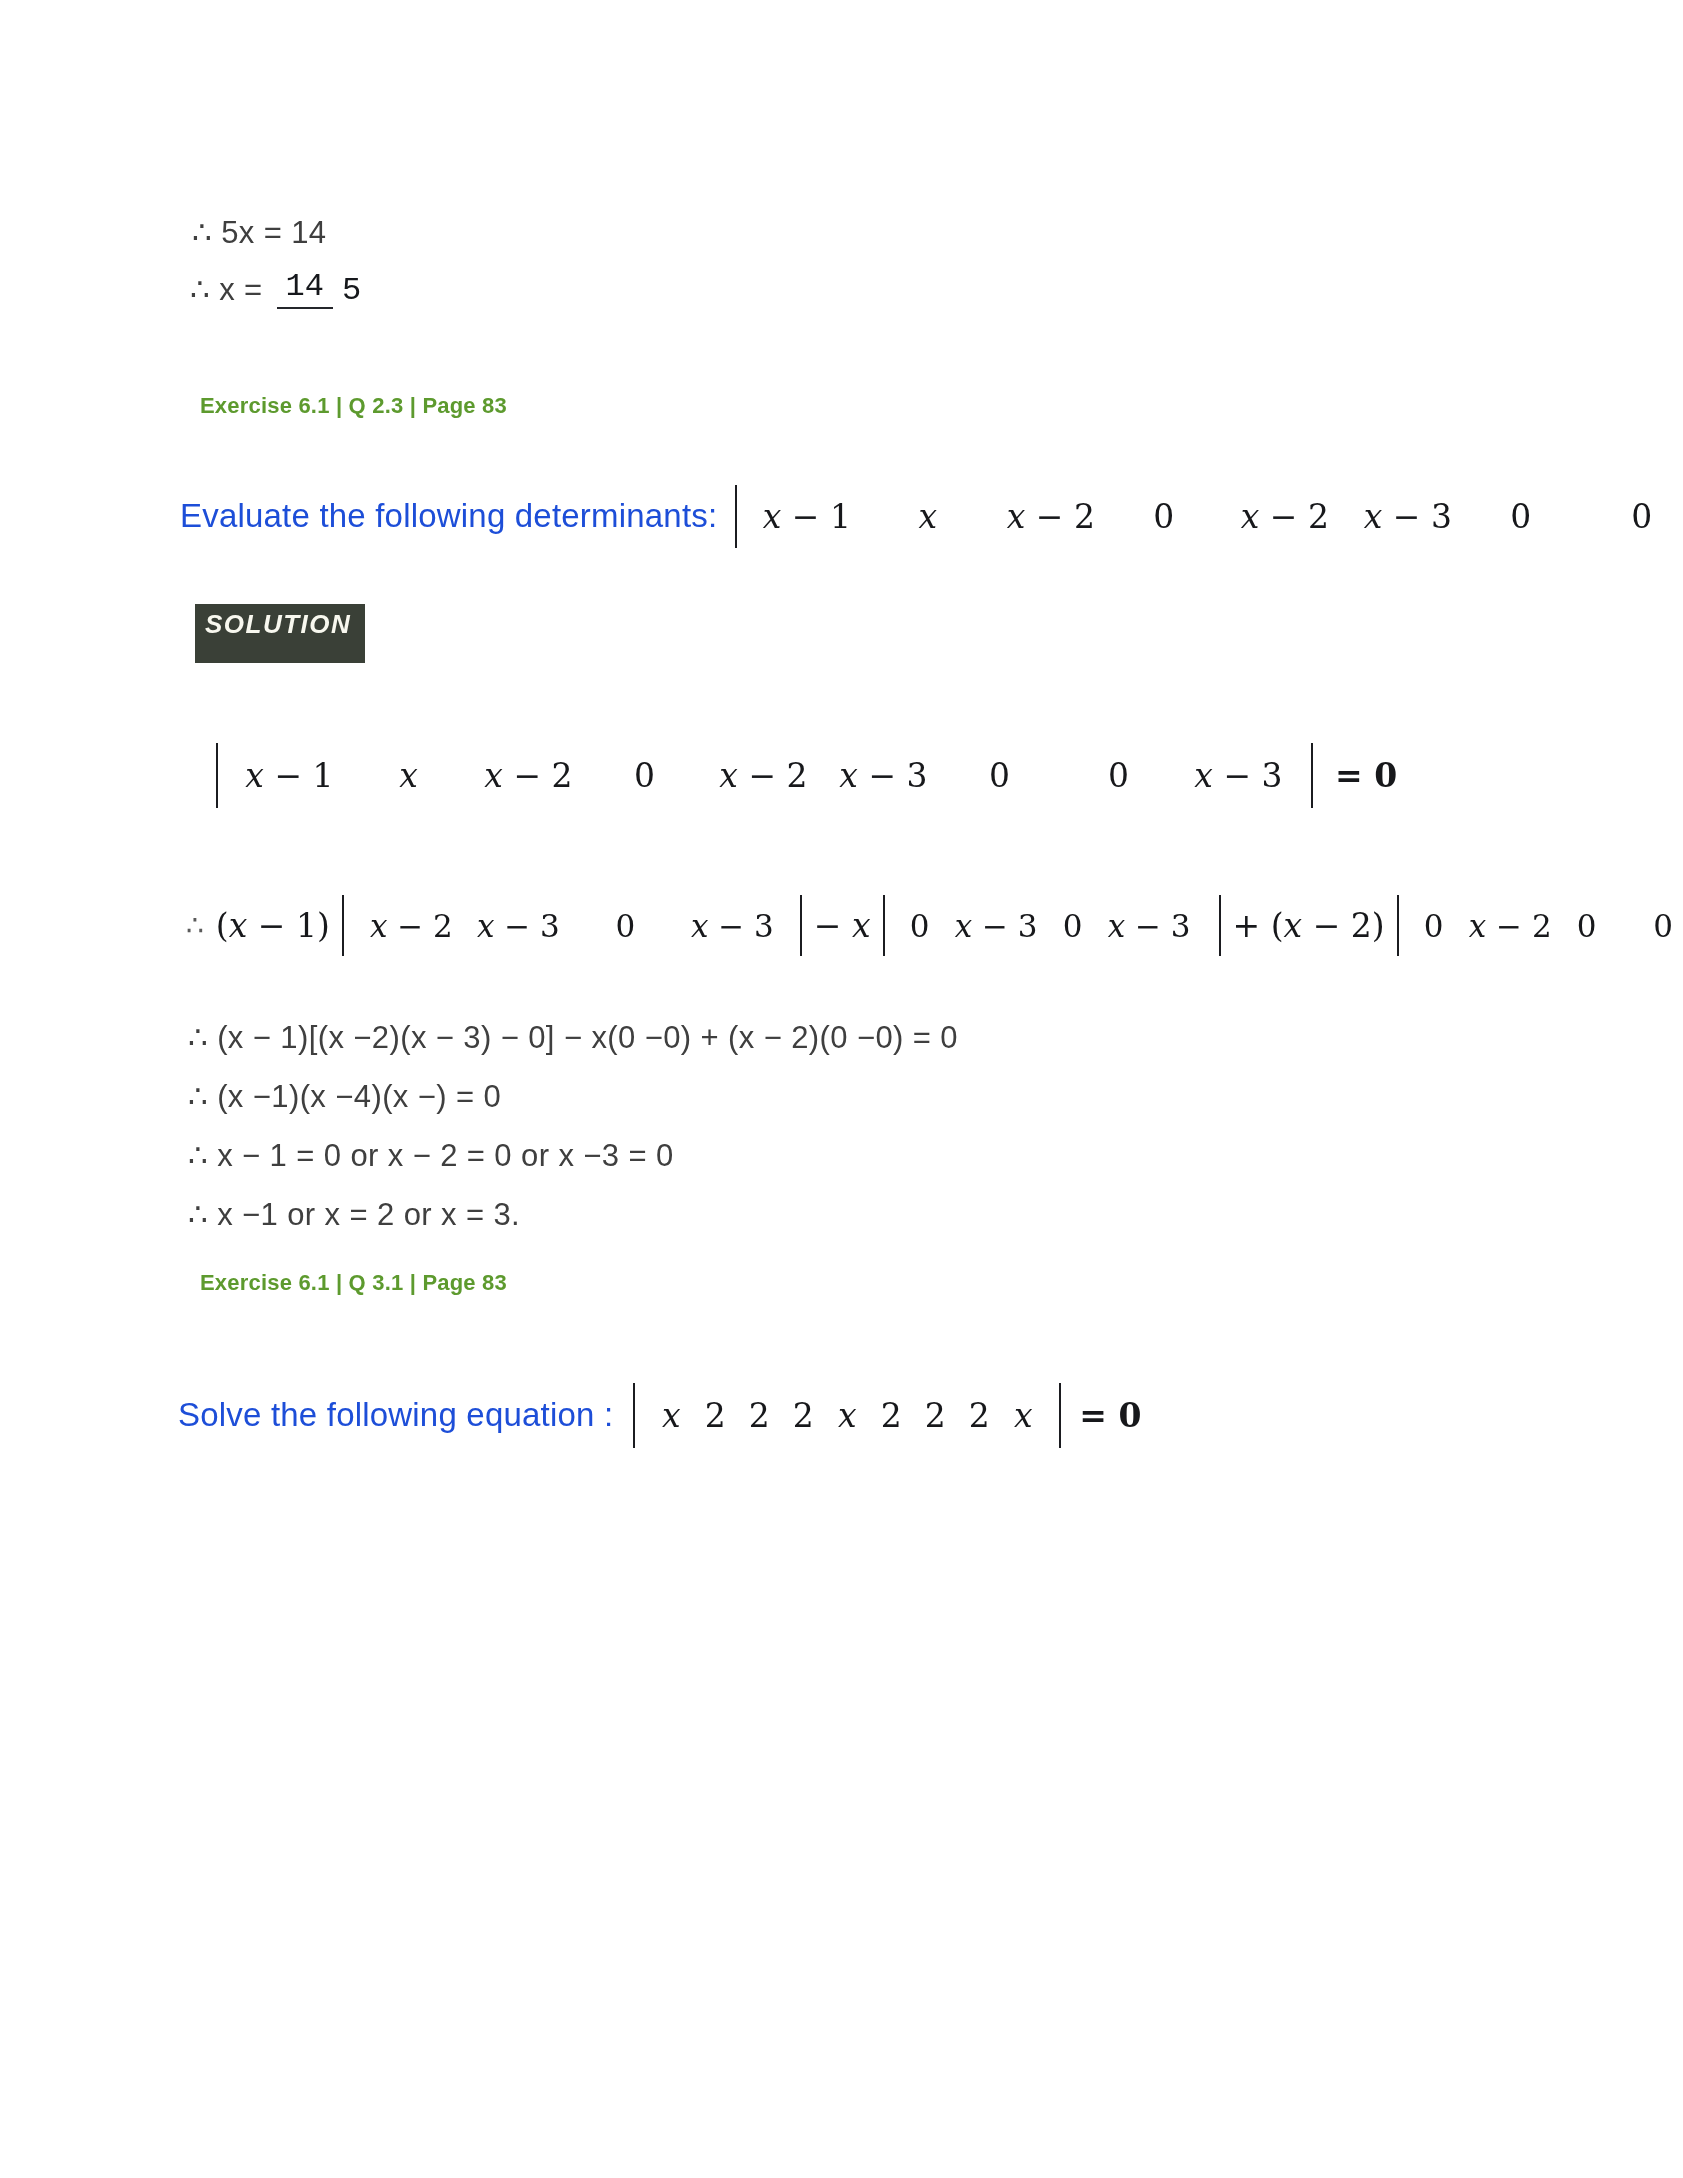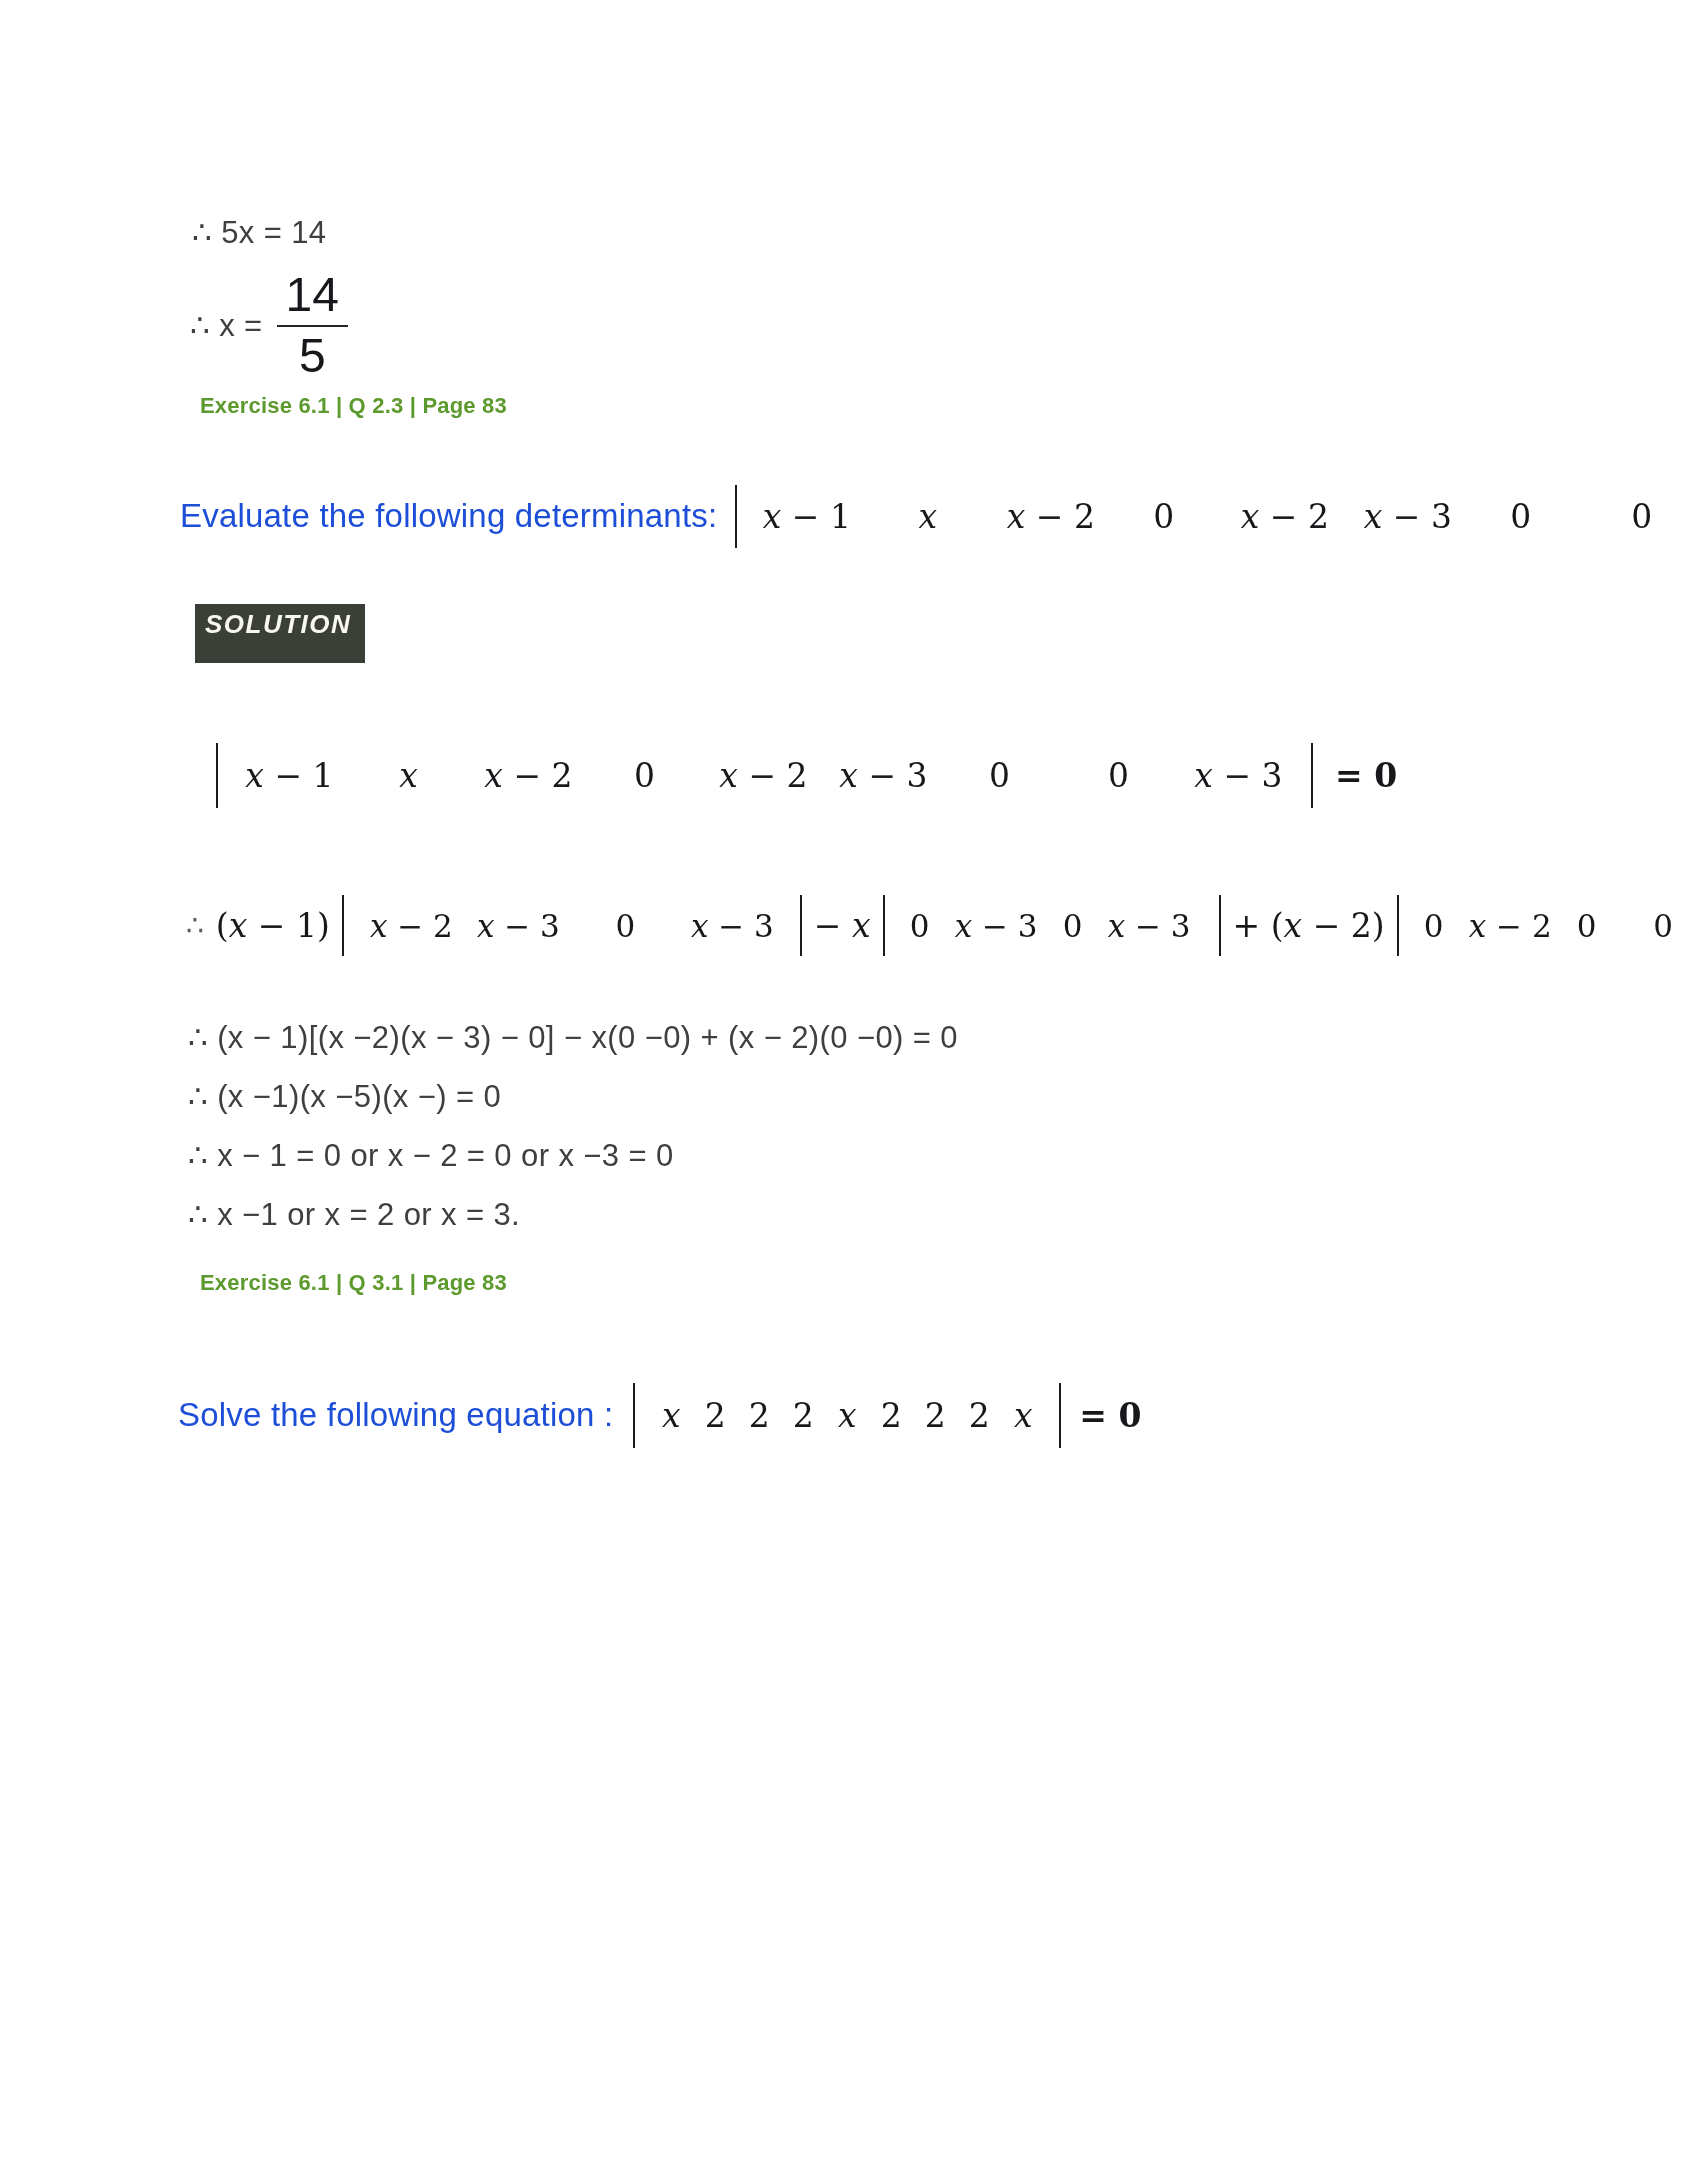--- a/index.html
+++ b/index.html
@@ -34,23 +34,23 @@
     color:#f8f8ef;
     font-style:italic;
     font-weight:600;
     font-size:26px;
     letter-spacing:1.5px;
     padding:5px 14px 23px 10px;
   }
   
   .fracrow{display:flex;align-items:center;}
   .frac{
-    display:inline-flex;flex-direction:column;align-items:center;
-    font-family:Liberation Sans, sans-serif;
-    font-size:48px;color:#16181c;margin-left:14px;line-height:1.1;
+    display:inline-flex;align-items:center;
+    font-family:Liberation Mono, monospace;
+    font-size:32px;color:#16181c;margin-left:14px;line-height:1.1;
   }
   .frac .num{padding:0 9px 3px;border-bottom:2.5px solid #24262b;}
   .frac .den{padding:3px 9px 0;}
   
   .detrow{display:flex;align-items:center;}
   .det{
     display:inline-flex;align-items:stretch;
     font-family:"DejaVu Serif",serif;
     color:#17181b;
     font-size:33px;
@@ -207,21 +207,21 @@
           <span class="cell">0</span>
         </span>
       </span>
       <span class="vbar"></span>
     </span>
     <span class="eqsans" style="margin-left:8px;">= 0</span>
   </div>
 
   <div class="abs steps" style="left:188px;top:1008px;">
     <div class="sansline">∴ (x − 1)[(x −2)(x − 3) − 0] − x(0 −0) + (x − 2)(0 −0) = 0</div>
-    <div class="sansline">∴ (x −1)(x −5)(x −) = 0</div>
+    <div class="sansline">∴ (x −1)(x −4)(x −) = 0</div>
     <div class="sansline">∴ x − 1 = 0 or x − 2 = 0 or x −3 = 0</div>
     <div class="sansline">∴ x −1 or x = 2 or x = 3.</div>
   </div>
 
   <div class="abs exheader" style="left:200px;top:1270px;">Exercise 6.1 | Q 3.1 | Page 83</div>
 
   <div class="abs detrow" style="left:178px;top:1323px;height:184px;">
     <span class="prompt" style="margin-right:20px;">Solve the following equation :</span>
     <span class="det det-q2">
       <span class="vbar"></span>

